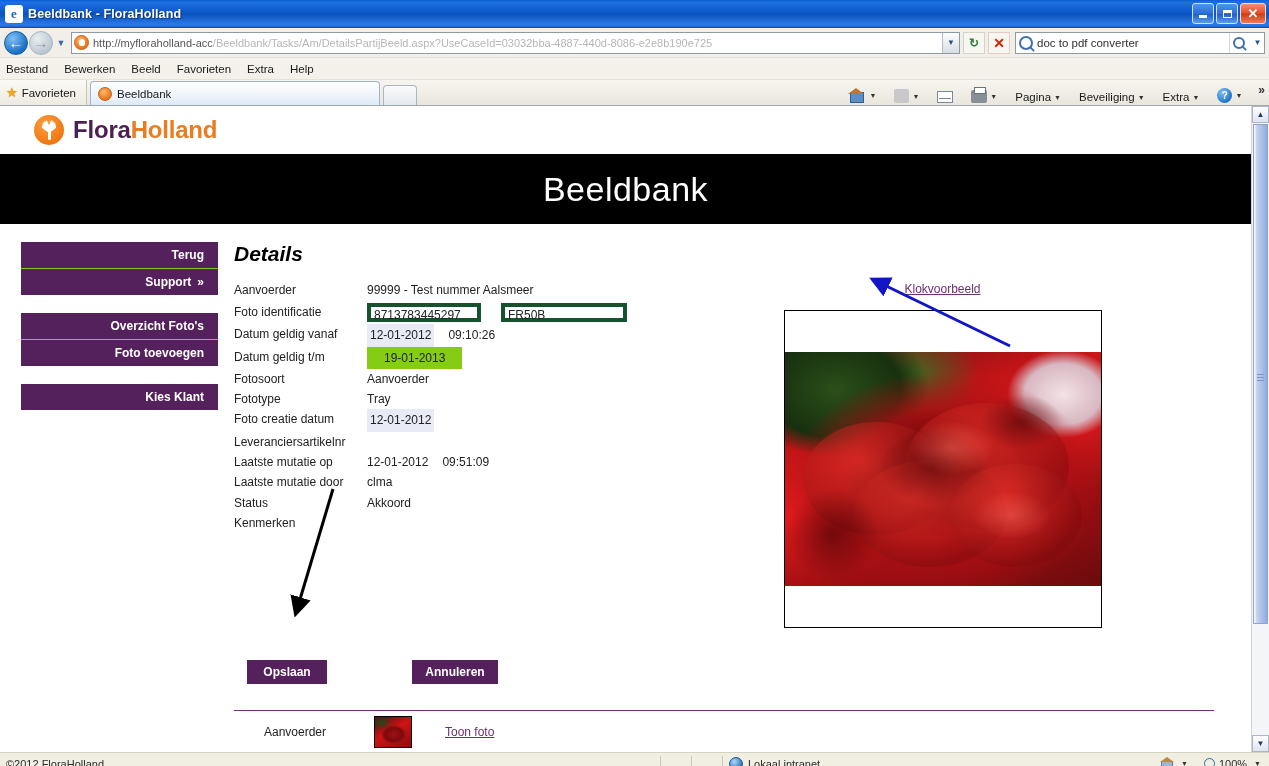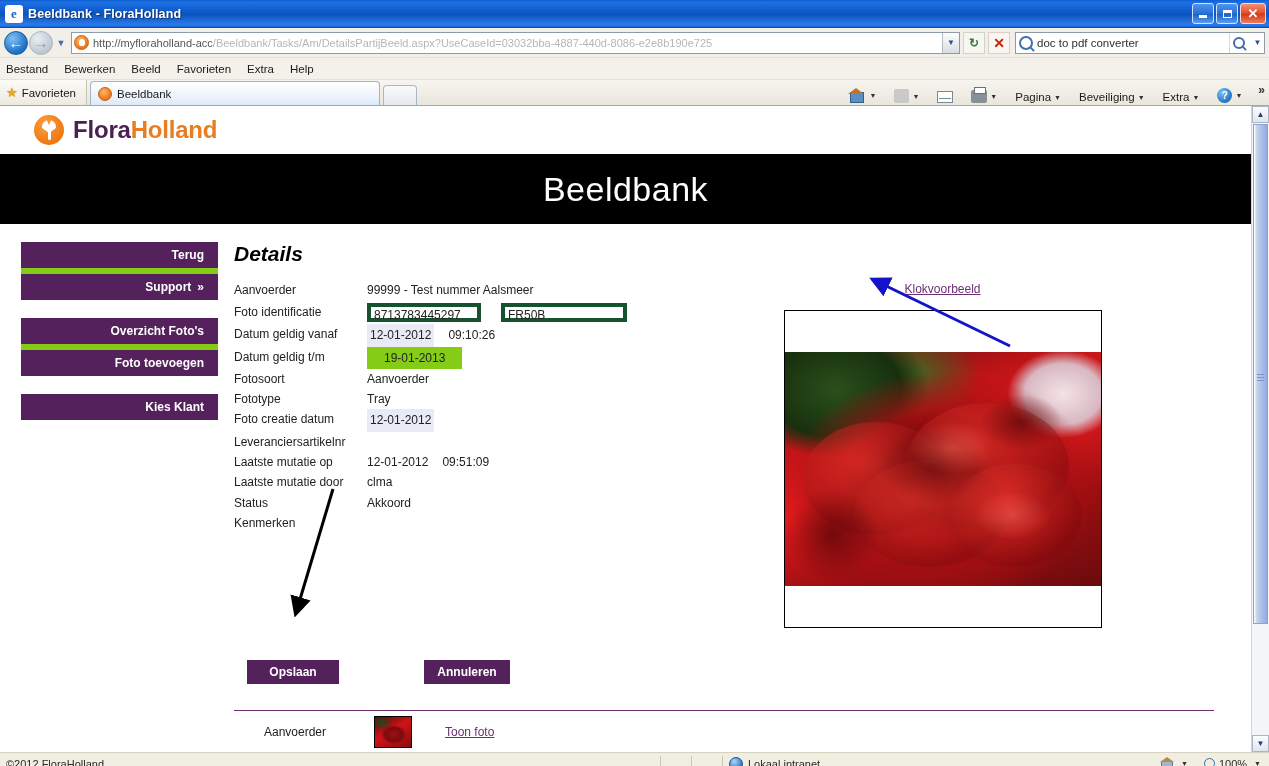--- a/index.html
+++ b/index.html
@@ -209,21 +209,21 @@
     font-family:"Liberation Sans",sans-serif; letter-spacing:.5px;
   }
 
   
   #body { display:flex; padding-top:18px; }
   #sidebar { width: 218px; padding-left: 21px; flex:none; }
   .btn-group { margin-bottom: 18px; }
   .side-btn {
     background:#55215c; color:#ffffff; font-size:12px; font-weight:bold;
     text-align:right; padding: 6px 14px 6px 8px; line-height:14px;
-    border-bottom:6px solid #84cc16;
+    border-bottom:1px solid #84cc16;
   }
   .side-btn:last-child { border-bottom:none; }
   .side-btn .chev { margin-left:6px; }
 
   #maincol { flex:1; padding-left: 16px; padding-right: 20px; position:relative; }
   #details-title {
     font-size:21px; font-style:italic; font-weight:bold; color:#000;
     margin: 0 0 14px 0; font-family:"Liberation Sans",sans-serif;
   }
   #detail-flex { display:flex; }
@@ -564,21 +564,21 @@
                 <span class="shade" style="left:0%;top:58%;width:30%;height:40%;"></span>
                 <span class="hl" style="left:40%;top:30%;width:26%;height:22%;"></span>
                 <span class="hl" style="left:60%;top:60%;width:24%;height:20%;"></span>
                 <span class="shade" style="left:62%;top:18%;width:26%;height:24%;"></span>
               </div>
             </div>
           </div>
         </div>
 
         <div style="display:flex; margin-top:32px; padding-left:13px;">
-          <div style="background:#55215c;color:#fff;font-size:12px;font-weight:bold;padding:5px 0;width:92px;text-align:center;">Opslaan</div>
+          <div style="background:#55215c;color:#fff;font-size:12px;font-weight:bold;padding:5px 0;width:80px;text-align:center;">Opslaan</div>
           <div style="background:#55215c;color:#fff;font-size:12px;font-weight:bold;padding:5px 4px;width:86px;text-align:center;margin-left:85px;">Annuleren</div>
         </div>
 
         <div id="sep"></div>
         <div class="photorow">
           <div class="pr-label">Aanvoerder</div>
           <div class="pr-thumb"></div>
           <a class="pr-link" href="#">Toon foto</a>
         </div>
 

